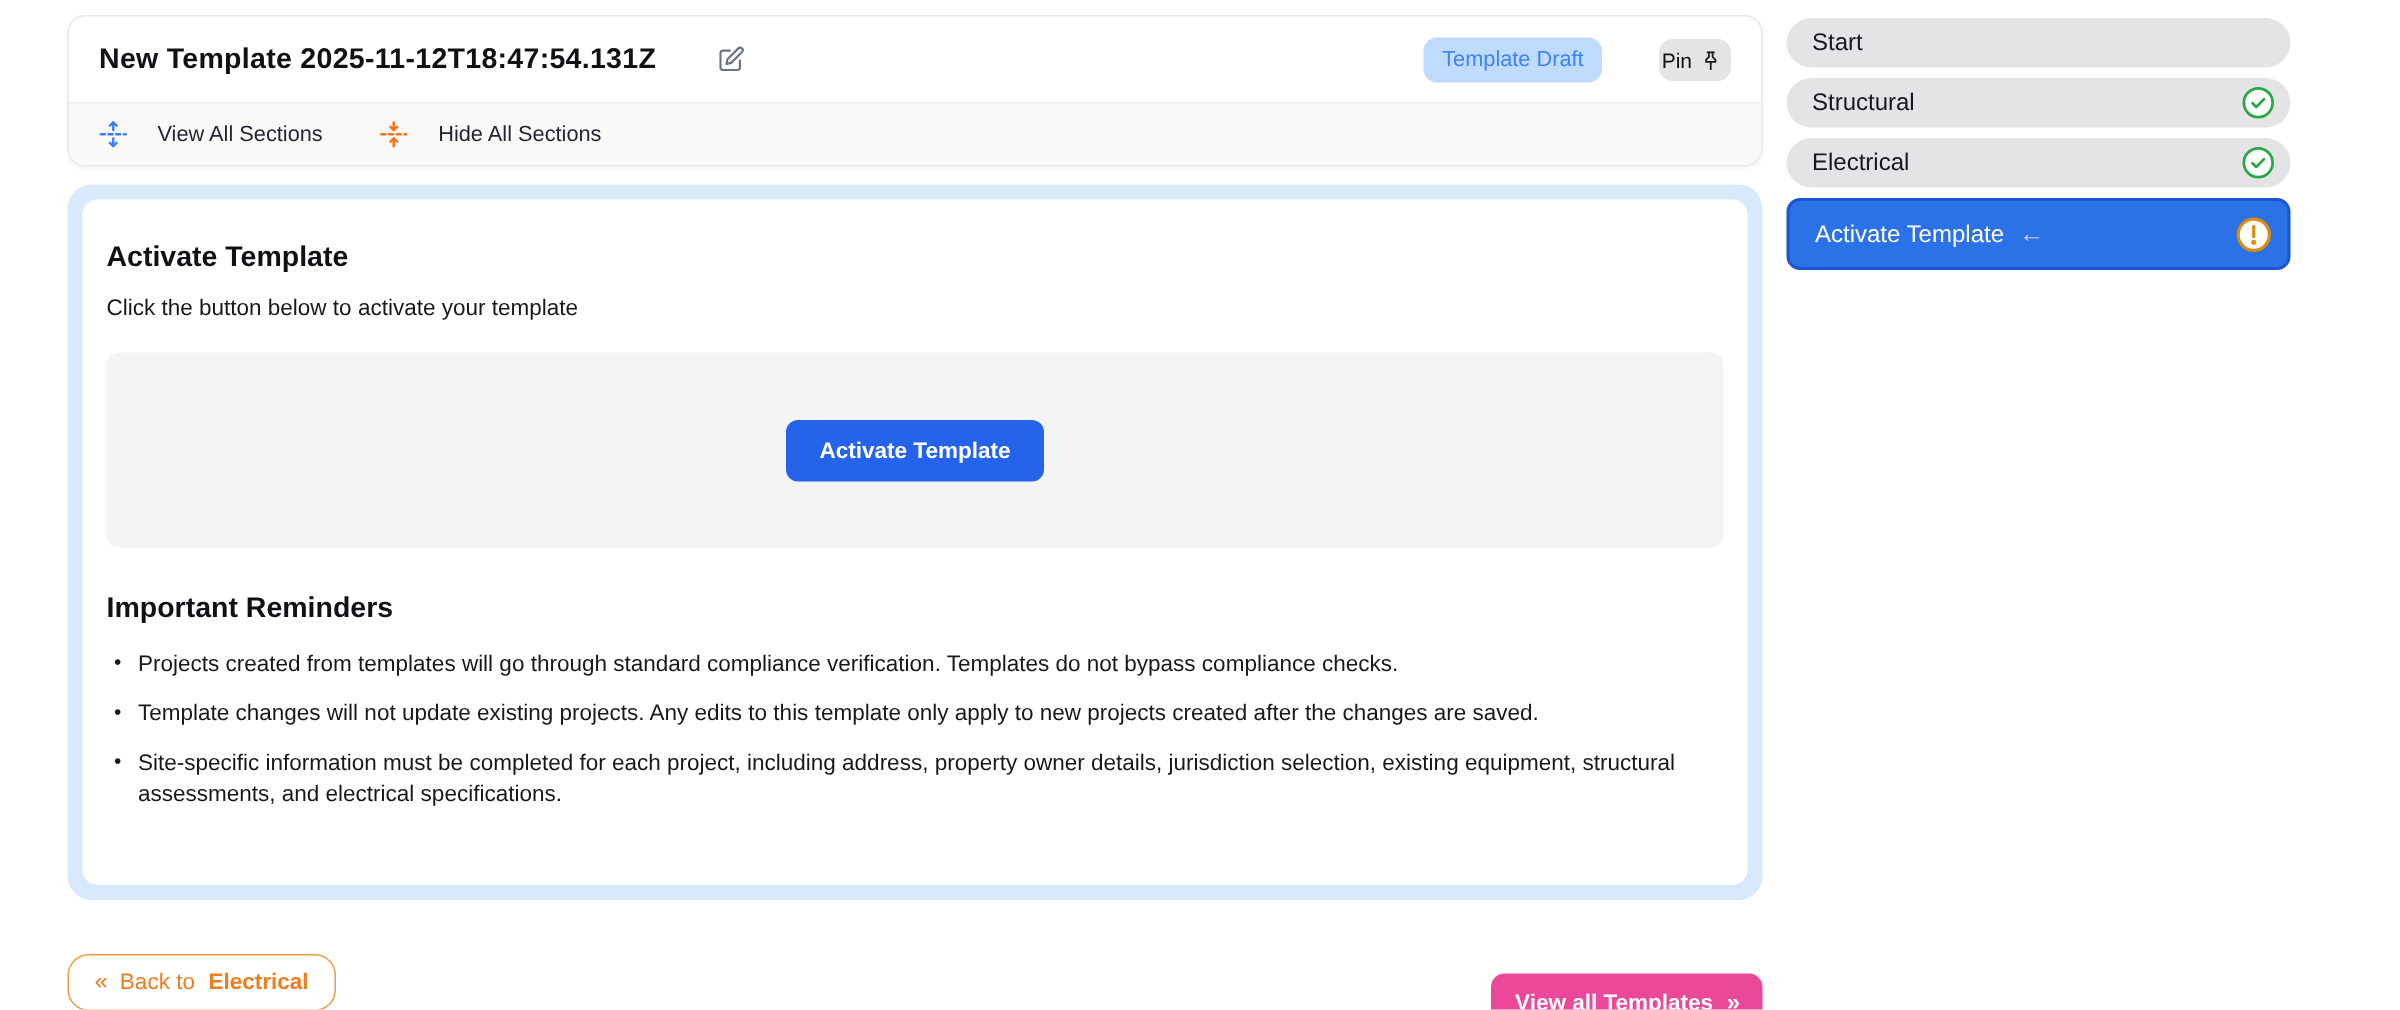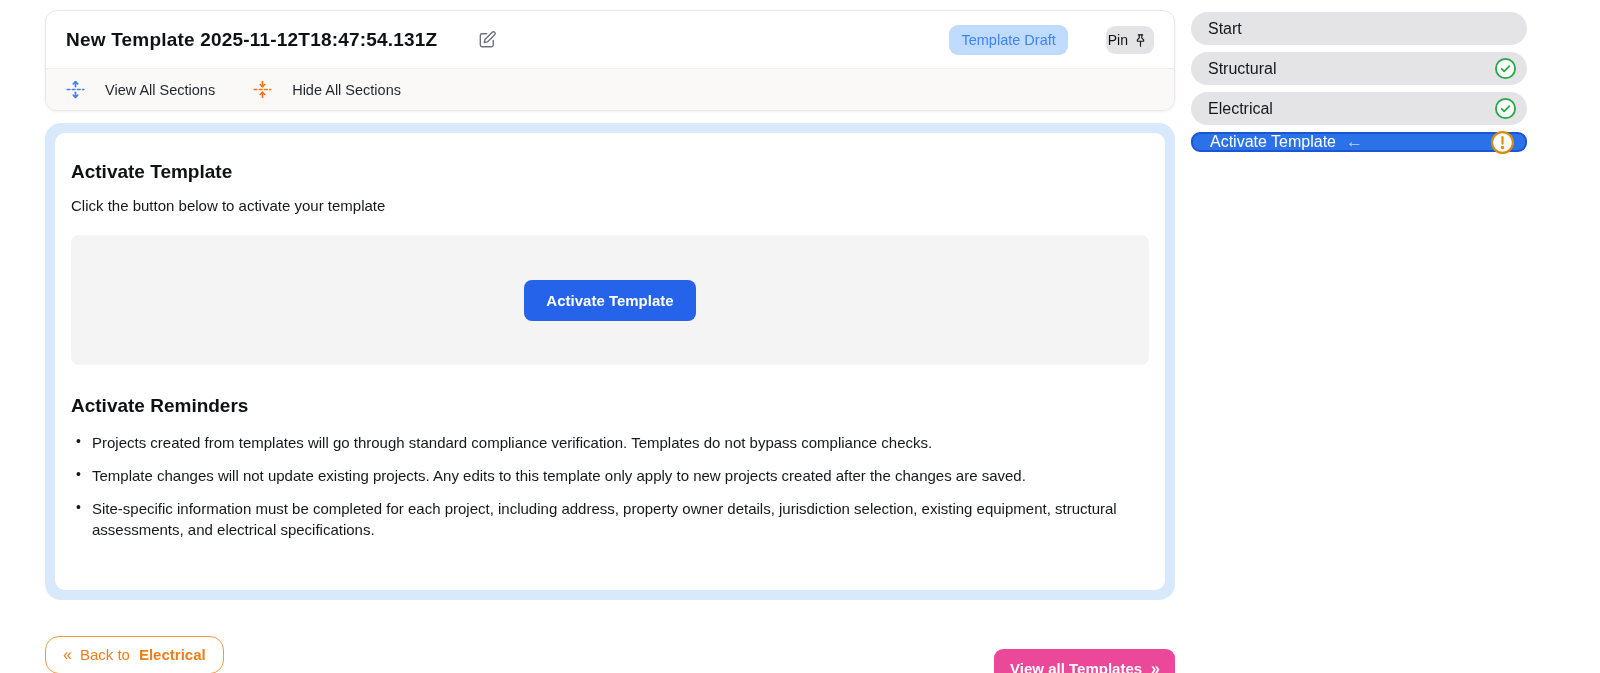--- a/index.html
+++ b/index.html
@@ -78,21 +78,21 @@
 
   
   .sidebar { position:absolute; left:1191px; top:12px; width:336px; display:flex; flex-direction:column; gap:7px; }
   .side-item {
     background:#e4e4e7; border-radius:17px; height:33px; cursor:pointer;
     display:flex; align-items:center; padding:0 6px 0 17px;
     font-size:16px; color:#16181d;
   }
   .side-item .label { flex:1; white-space:nowrap; }
   .side-item.active {
-    background:#2b71e8; color:#fff; border:2px solid #1c55d4; border-radius:9px; height:20px;
+    background:#2b71e8; color:#fff; border:2px solid #1c55d4; border-radius:9px; height:48px;
   }
   .side-arrow { color:#c6d4f2; margin-left:10px; font-size:17px; }
   .status-icon { display:flex; align-items:center; margin-right:4px; }
 
   svg { display:block; }
 </style>
 </head>
 <body>
 
 <div class="left-col">
@@ -149,21 +149,21 @@
 
   <div class="panel">
     <div class="card">
       <h2 class="section-title">Activate Template</h2>
       <div class="section-subtitle">Click the button below to activate your template</div>
 
       <div class="activate-box">
         <button class="activate-btn">Activate Template</button>
       </div>
 
-      <h2 class="section-title reminders-title">Activate Reminders</h2>
+      <h2 class="section-title reminders-title">Important Reminders</h2>
       <ul class="reminders">
         <li>Projects created from templates will go through standard compliance verification. Templates do not bypass compliance checks.</li>
         <li>Template changes will not update existing projects. Any edits to this template only apply to new projects created after the changes are saved.</li>
         <li>Site-specific information must be completed for each project, including address, property owner details, jurisdiction selection, existing equipment, structural assessments, and electrical specifications.</li>
       </ul>
     </div>
   </div>
 
   <div class="footer-row">
     <button class="back-btn">

